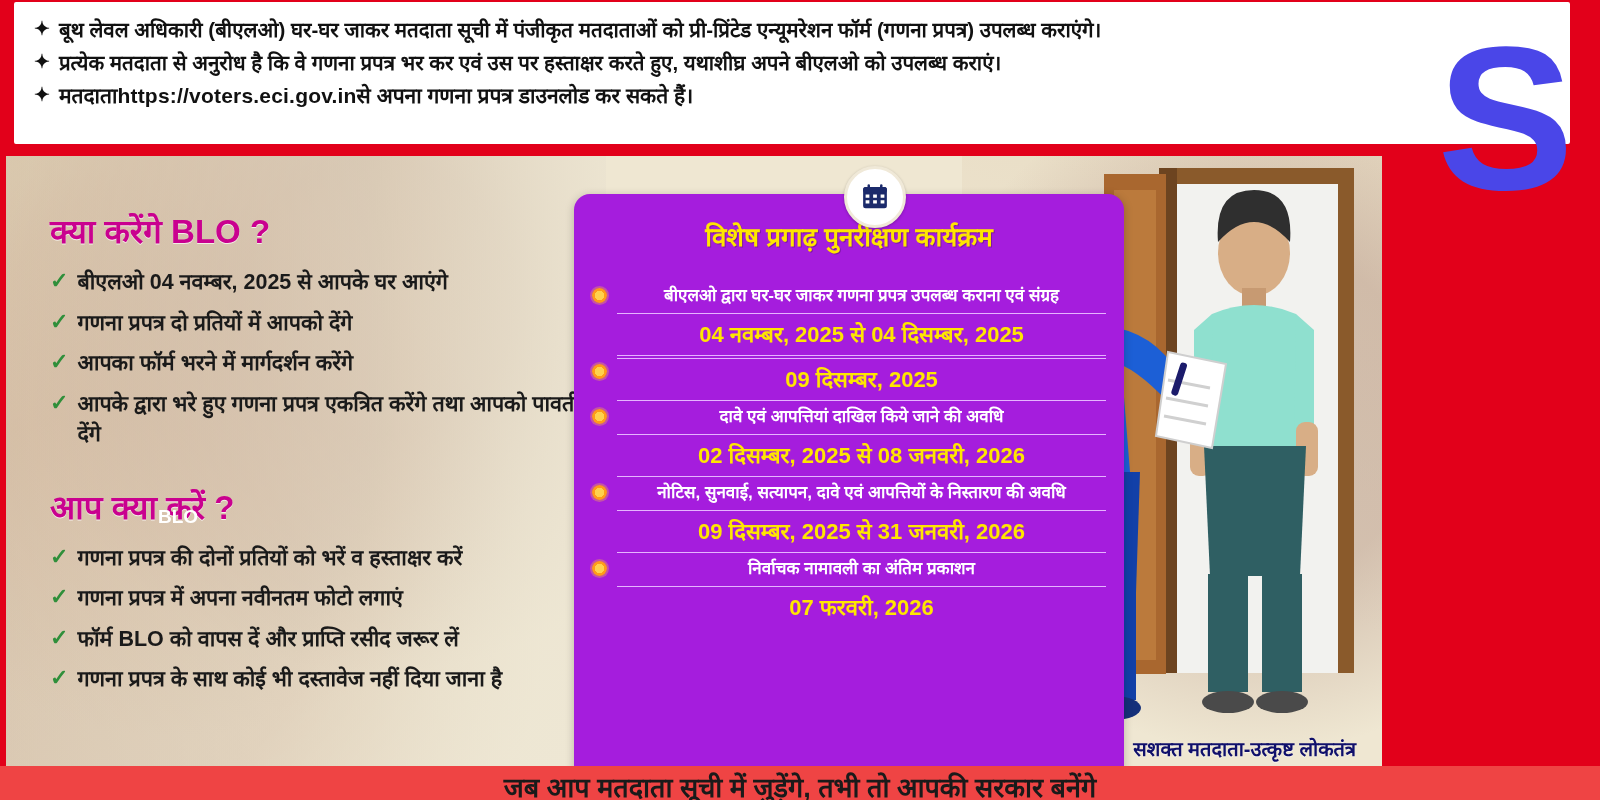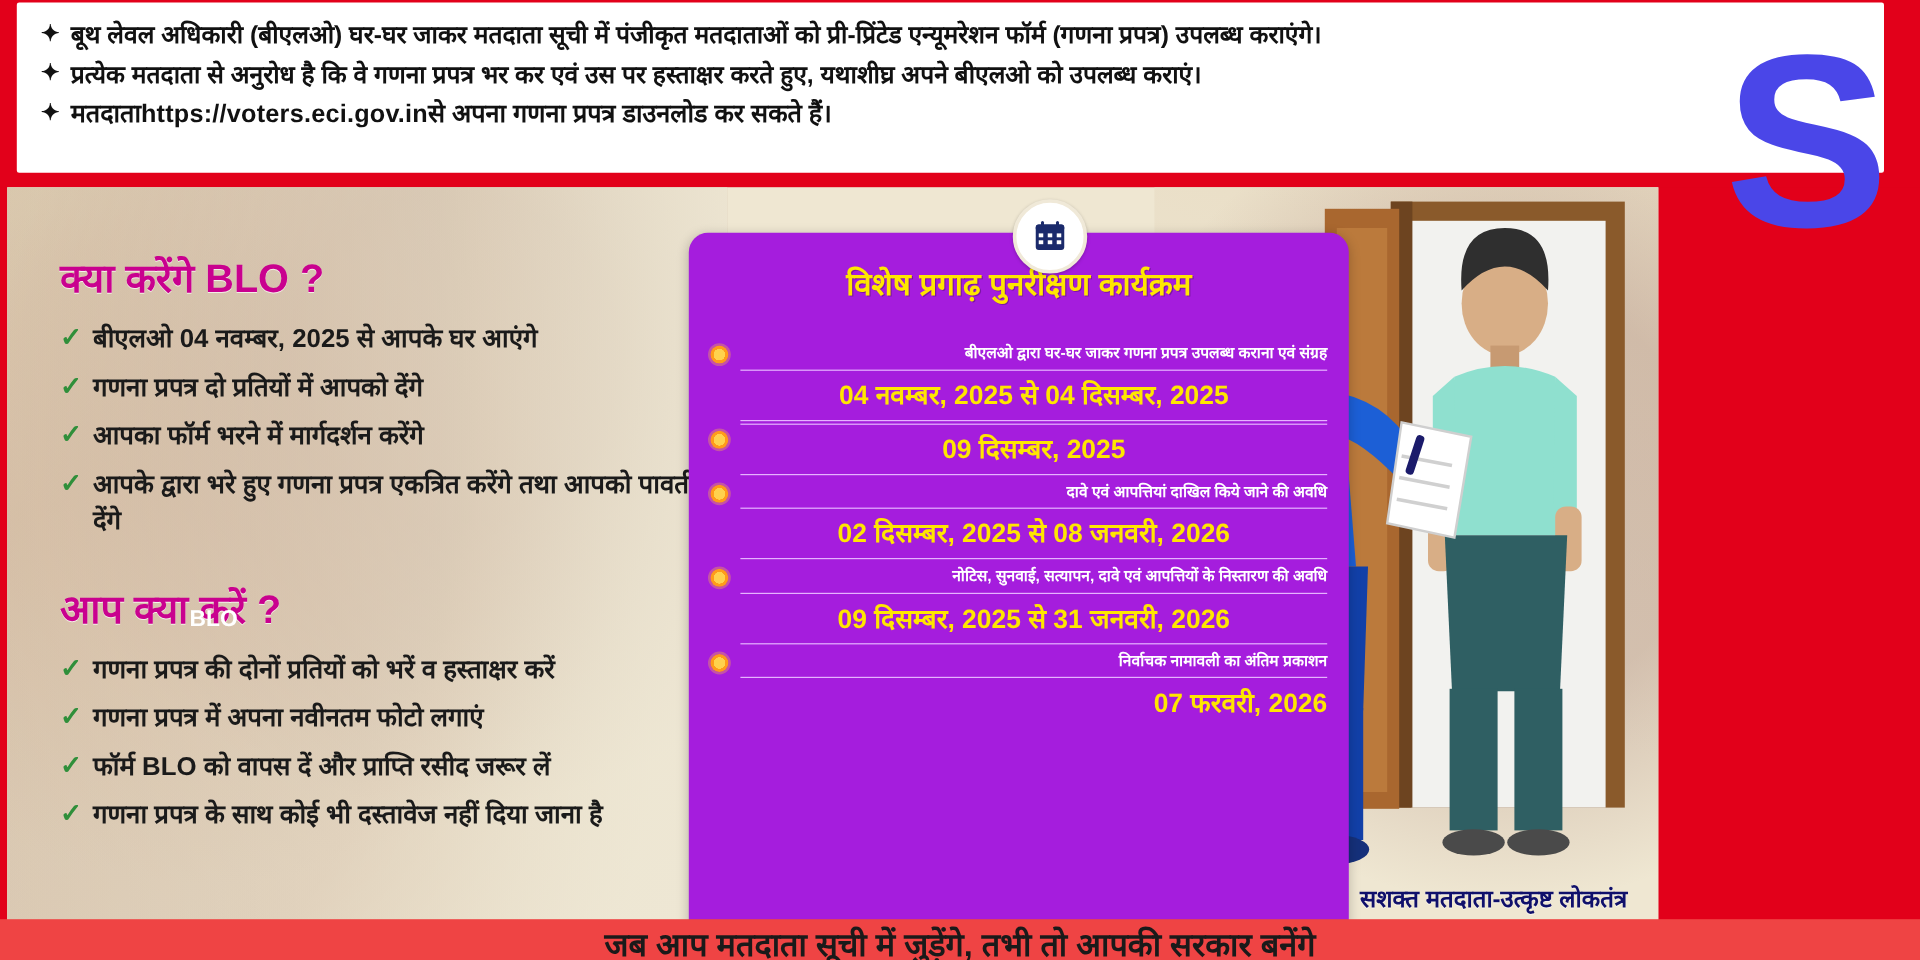--- a/index.html
+++ b/index.html
@@ -181,36 +181,36 @@
     width: 15px; height: 15px;
     margin-top: 6px;
     margin-right: 10px;
     background: radial-gradient(circle, #ffd24d 0 45%, #ff9b1a 46% 100%);
     border-radius: 50%;
     box-shadow: 0 0 0 2px rgba(255,190,60,0.35);
   }
   .sched-block { flex: 1 1 auto; }
   .sched-label {
     color: #ffffff;
-    font-size: 13px;
-    font-weight: bold;
-    text-align: right;
+    font-size: 17px;
+    font-weight: bold;
+    text-align: center;
     line-height: 1.35;
     padding: 3px 0 5px 0;
   }
   .sched-date {
     color: #ffe600;
     font-size: 22px;
     font-weight: bold;
     text-align: center;
     padding: 4px 0 7px 0;
     border-top: 1px solid #e6b3ff;
     border-bottom: 1px solid #e6b3ff;
   }
-  .sched-row:last-child .sched-date { border-bottom: none; text-align: right; }
+  .sched-row:last-child .sched-date { border-bottom: none; }
 
   
   .illus {
     position: absolute;
     right: 8px; top: 0;
     width: 420px; height: 600px;
     z-index: 12;
   }
   .tagline {
     position: absolute;

